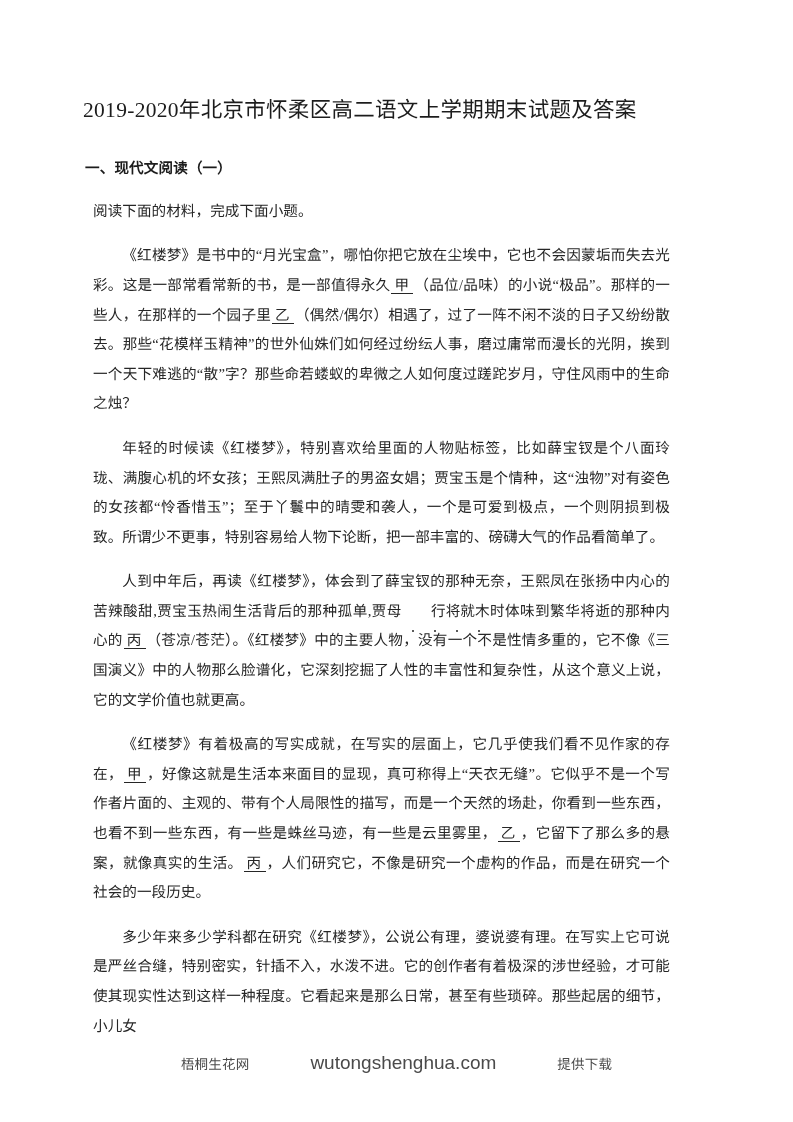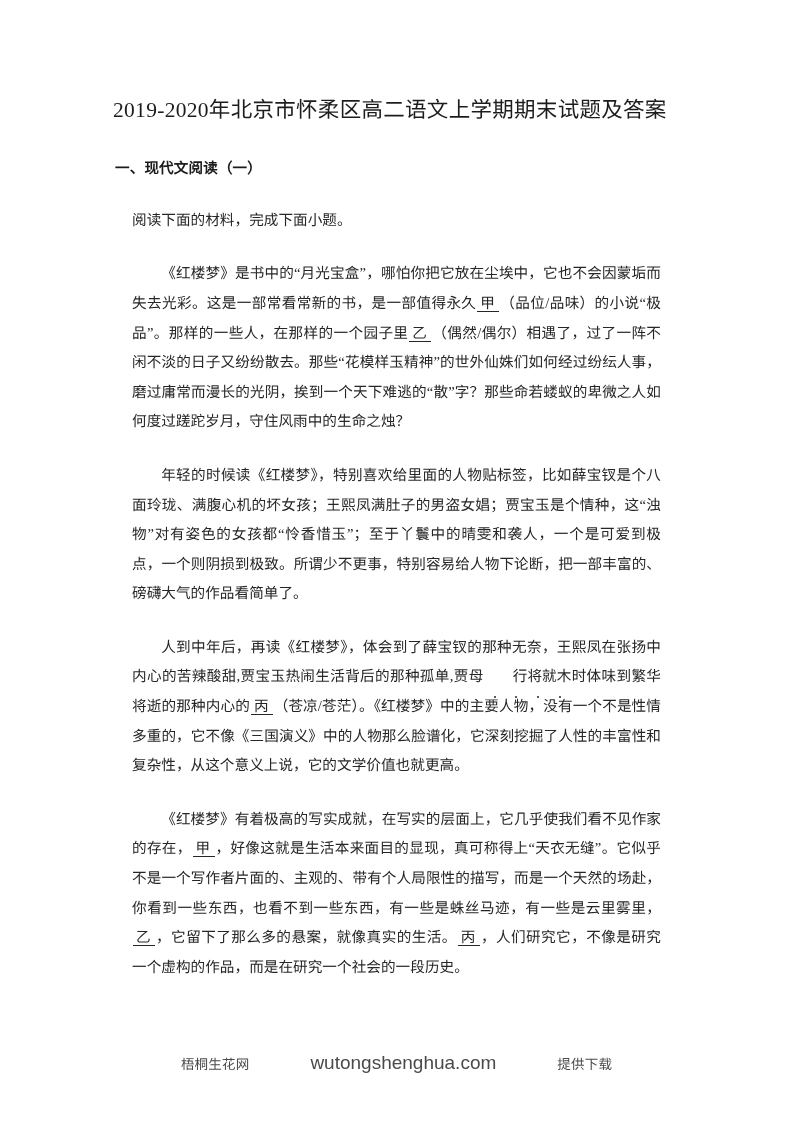--- a/index.html
+++ b/index.html
@@ -18,21 +18,21 @@
     -webkit-font-smoothing: antialiased;
   }
 
   .page {
     position: absolute;
     left: 0;
     top: 0;
     width: 793px;
     height: 1122px;
     box-sizing: border-box;
-    padding: 0 115px 0 115px;
+    padding: 0 115px 0 85px;
   }
 
   
   .doc-title {
     margin: 0;
     padding-top: 96px;
     font-size: 21.5px;
     font-weight: normal;
     line-height: 1.35;
     letter-spacing: 0.3px;
@@ -47,21 +47,21 @@
     padding-top: 33px;
     font-size: 14.5px;
     font-weight: bold;
     line-height: 1.5;
     color: #1c1c1c;
     letter-spacing: 0.2px;
   }
 
   
   .para {
-    margin: 17px;
+    margin: 8px;
     font-size: 14.6px;
     line-height: 29.6px;
     text-align: justify;
     text-justify: inter-ideograph;
     color: #262626;
     letter-spacing: 0.05px;
   }
   .para.instr {
     padding-top: 9px;
   }
@@ -141,20 +141,21 @@
   <div id="materials-root">
       <p class="para indent"><span>《红楼梦》是书中的“月光宝盒”，哪怕你把它放在尘埃中，它也不会因蒙垢而失去光彩。这是一部常看常新的书，是一部值得永久</span><span class="blank">甲</span><span>（品位/品味）的小说“极品”。那样的一些人，在那样的一个园子里</span><span class="blank">乙</span><span>（偶然/偶尔）相遇了，过了一阵不闲不淡的日子又纷纷散去。那些“花模样玉精神”的世外仙姝们如何经过纷纭人事，磨过庸常而漫长的光阴，挨到一个天下难逃的“散”字？那些命若蝼蚁的卑微之人如何度过蹉跎岁月，守住风雨中的生命之烛？</span></p>
       <p class="para indent"><span>年轻的时候读《红楼梦》，特别喜欢给里面的人物贴标签，比如薛宝钗是个八面玲珑、满腹心机的坏女孩；王熙凤满肚子的男盗女娼；贾宝玉是个情种，这“浊物”对有姿色的女孩都“怜香惜玉”；至于丫鬟中的晴雯和袭人，一个是可爱到极点，一个则阴损到极致。所谓少不更事，特别容易给人物下论断，把一部丰富的、磅礴大气的作品看简单了。</span></p>
       <p class="para indent"><span>人到中年后，再读《红楼梦》，体会到了薛宝钗的那种无奈，王熙凤在张扬中内心的苦辣酸甜,贾宝玉热闹生活背后的那种孤单,贾母</span><span class="dotted"><span>行将就木</span><span class="dots">
             <i></i>
             <i></i>
             <i></i>
             <i></i>
           </span></span><span>时体味到繁华将逝的那种内心的</span><span class="blank">丙</span><span>（苍凉/苍茫）。《红楼梦》中的主要人物，没有一个不是性情多重的，它不像《三国演义》中的人物那么脸谱化，它深刻挖掘了人性的丰富性和复杂性，从这个意义上说，它的文学价值也就更高。</span></p>
       <p class="para indent"><span>《红楼梦》有着极高的写实成就，在写实的层面上，它几乎使我们看不见作家的存在，</span><span class="blank">甲</span><span>，好像这就是生活本来面目的显现，真可称得上“天衣无缝”。它似乎不是一个写作者片面的、主观的、带有个人局限性的描写，而是一个天然的场赴，你看到一些东西，也看不到一些东西，有一些是蛛丝马迹，有一些是云里雾里，</span><span class="blank">乙</span><span>，它留下了那么多的悬案，就像真实的生活。</span><span class="blank">丙</span><span>，人们研究它，不像是研究一个虚构的作品，而是在研究一个社会的一段历史。</span></p>
+      <p class="para indent"><span>多少年来多少学科都在研究《红楼梦》，公说公有理，婆说婆有理。在写实上它可说是严丝合缝，特别密实，针插不入，水泼不进。它的创作者有着极深的涉世经验，才可能使其现实性达到这样一种程度。它看起来是那么日常，甚至有些琐碎。那些起居的细节，小儿女</span></p>
     </div>
 
 </div>
 
 <div class="footer">
   <span class="site-name">梧桐生花网</span>
   <span class="site-url">wutongshenghua.com</span>
   <span class="site-action">提供下载</span>
 </div>
 

